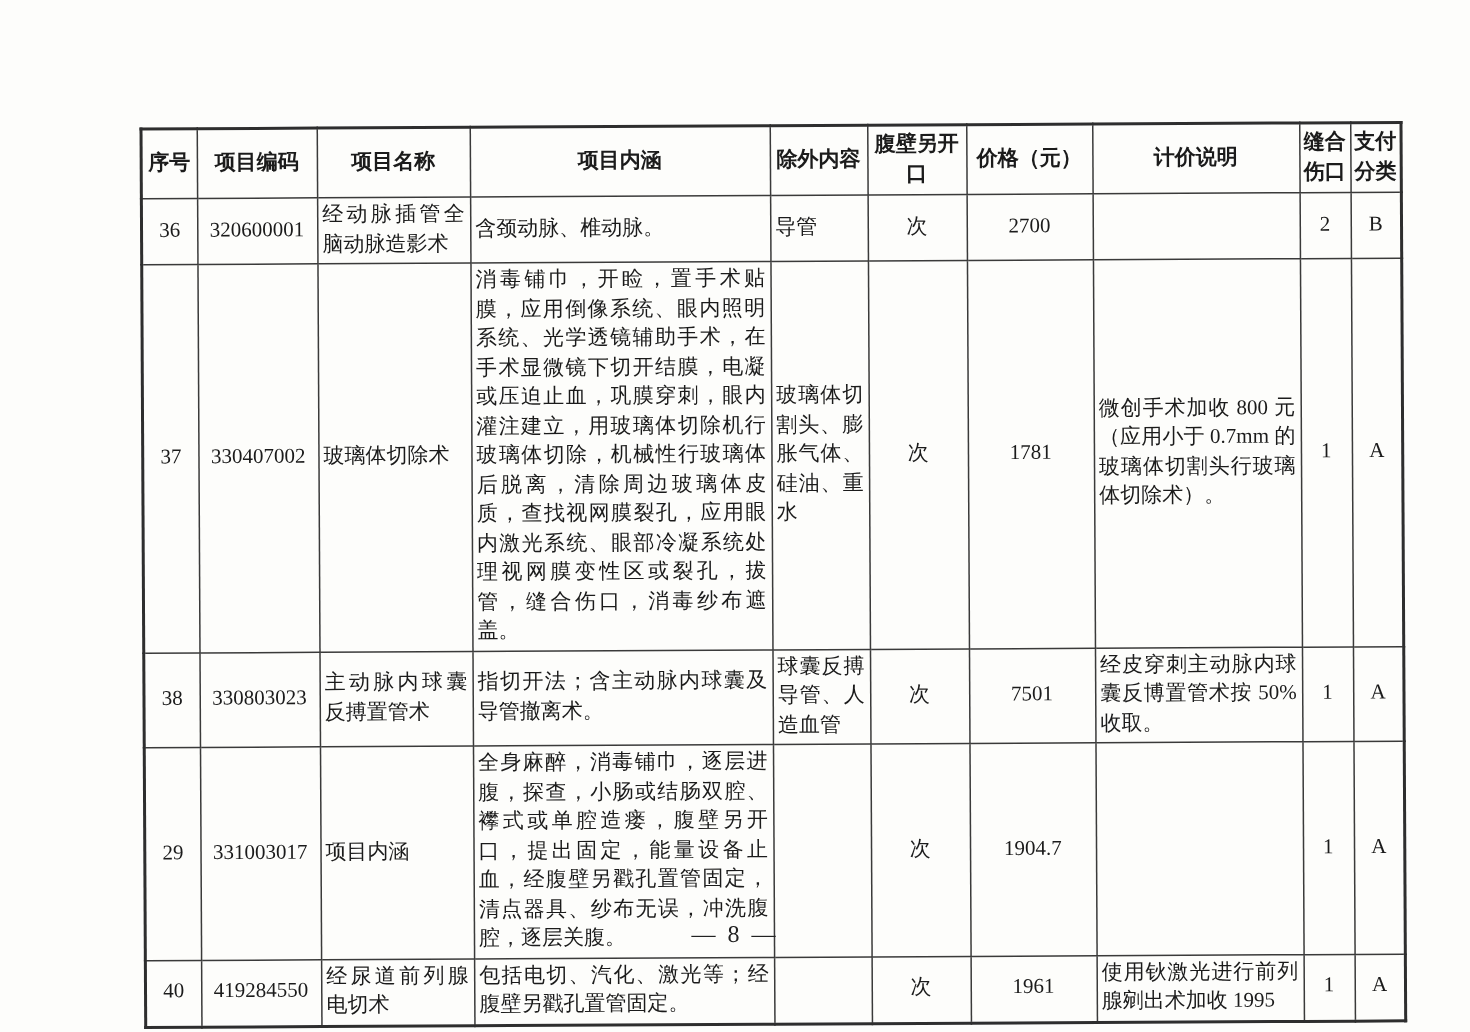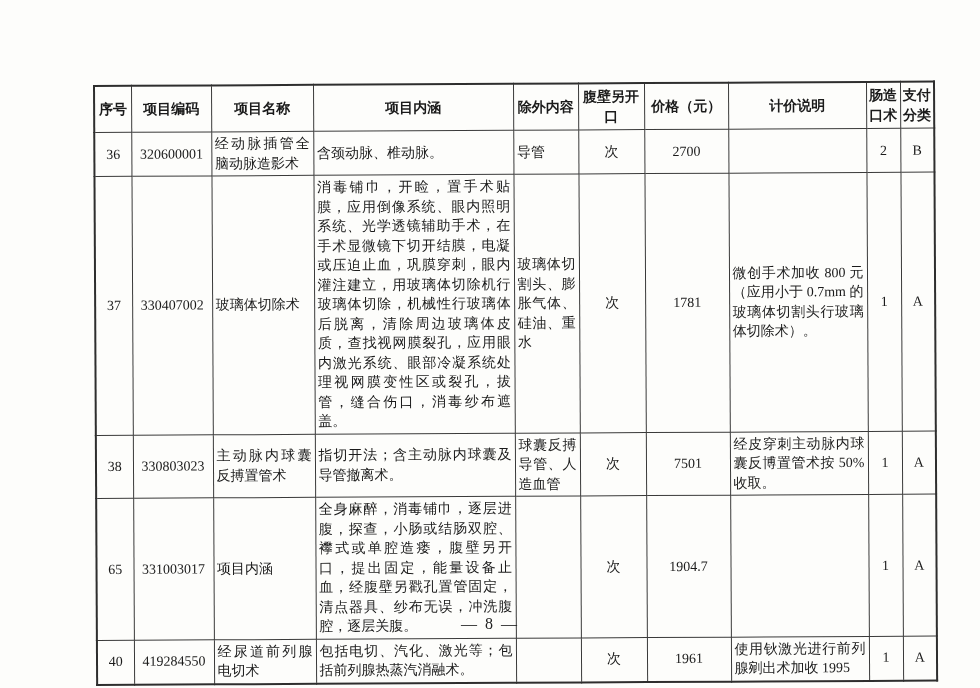--- a/index.html
+++ b/index.html
@@ -100,21 +100,21 @@
       <thead>
         <tr id="header-row">
             <th>序号</th>
             <th>项目编码</th>
             <th>项目名称</th>
             <th>项目内涵</th>
             <th>除外内容</th>
             <th>腹壁另开口</th>
             <th>价格（元）</th>
             <th>计价说明</th>
-            <th>肠造口术</th>
+            <th>缝合伤口</th>
             <th>支付分类</th>
           </tr>
       </thead>
       <tbody id="table-body">
           <tr>
             <td class="col0">36</td>
             <td class="col1">320600001</td>
             <td class="col2">经动脉插管全脑动脉造影术</td>
             <td class="col3">含颈动脉、椎动脉。</td>
             <td class="col4">导管</td>
@@ -142,36 +142,36 @@
             <td class="col2">主动脉内球囊反搏置管术</td>
             <td class="col3">指切开法；含主动脉内球囊及导管撤离术。</td>
             <td class="col4">球囊反搏导管、人造血管</td>
             <td class="col5">次</td>
             <td class="col6">7501</td>
             <td class="col7">经皮穿刺主动脉内球囊反博置管术按 50% 收取。</td>
             <td class="col8">1</td>
             <td class="col9">A</td>
           </tr>
           <tr>
-            <td class="col0">65</td>
+            <td class="col0">29</td>
             <td class="col1">331003017</td>
             <td class="col2">项目内涵</td>
             <td class="col3">全身麻醉，消毒铺巾，逐层进腹，探查，小肠或结肠双腔、襻式或单腔造瘘，腹壁另开口，提出固定，能量设备止血，经腹壁另戳孔置管固定，清点器具、纱布无误，冲洗腹腔，逐层关腹。</td>
             <td class="col4"></td>
             <td class="col5">次</td>
             <td class="col6">1904.7</td>
             <td class="col7"></td>
             <td class="col8">1</td>
             <td class="col9">A</td>
           </tr>
           <tr>
             <td class="col0">40</td>
             <td class="col1">419284550</td>
             <td class="col2">经尿道前列腺电切术</td>
-            <td class="col3">包括电切、汽化、激光等；包括前列腺热蒸汽消融术。</td>
+            <td class="col3">包括电切、汽化、激光等；经腹壁另戳孔置管固定。</td>
             <td class="col4"></td>
             <td class="col5">次</td>
             <td class="col6">1961</td>
             <td class="col7">使用钬激光进行前列腺剜出术加收 1995</td>
             <td class="col8">1</td>
             <td class="col9">A</td>
           </tr>
         </tbody>
     </table>
   </div>

